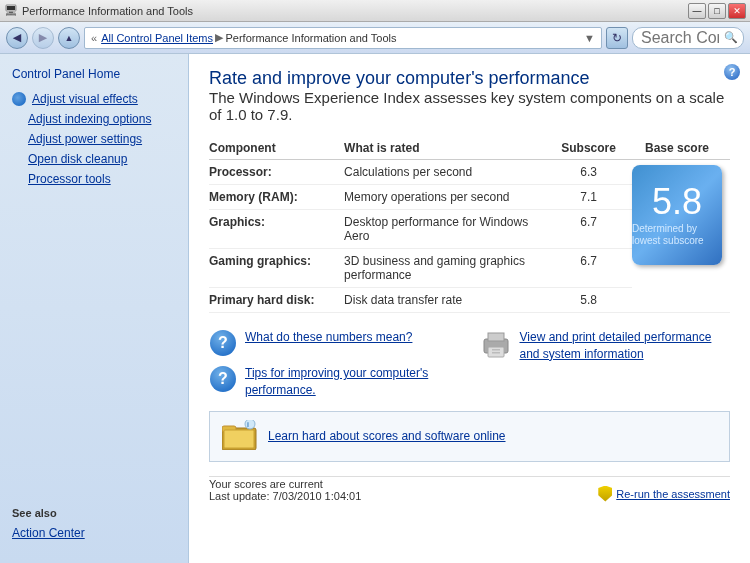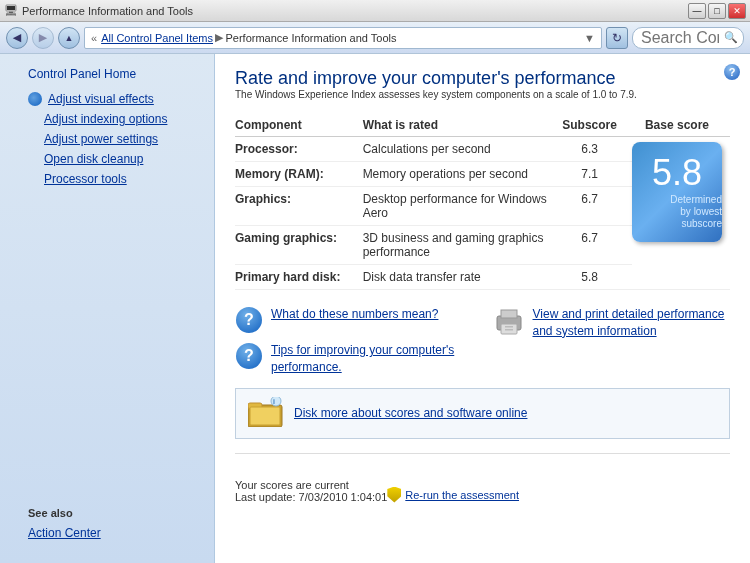--- a/index.html
+++ b/index.html
@@ -123,24 +123,24 @@
     }
 
     
     .main-container {
       display: flex;
       height: calc(563px - 22px - 32px);
     }
 
     
     .sidebar {
-      width: 215px;
+      width: 189px;
       background: linear-gradient(to bottom, #dce8f4, #c8daf0);
       border-right: 1px solid #b0c8e0;
-      padding: 10px 16px;
+      padding: 10px 0;
       display: flex;
       flex-direction: column;
     }
     .sidebar-link {
       padding: 3px 12px 3px 28px;
       font-size: 12px;
       color: #003399;
       cursor: pointer;
       text-decoration: underline;
       display: flex;
@@ -190,21 +190,21 @@
       align-items: center;
       justify-content: center;
       cursor: pointer;
     }
     .page-title {
       font-size: 18px;
       color: #003080;
       font-weight: 300;
     }
     .subtitle {
-      font-size: 10px;
+      font-size: 15px;
       color: #333;
       margin-bottom: 14px;
     }
 
     
     .perf-table {
       width: 100%;
       border-collapse: collapse;
       margin-bottom: 16px;
     }
@@ -244,25 +244,24 @@
       box-shadow: 2px 2px 4px rgba(0,0,0,0.3);
     }
     .base-score-number {
       font-size: 36px;
       font-weight: 300;
       line-height: 1;
       color: white;
     }
     .base-score-label {
       font-size: 10px;
-      text-align: right;
+      text-align: left;
       color: #d0e8ff;
       line-height: 1.2;
       margin-top: 3px;
-      padding-left: 28px;
     }
 
     
     .links-section {
       display: flex;
       gap: 20px;
       margin-bottom: 12px;
     }
     .link-item {
       display: flex;
@@ -305,26 +304,26 @@
       padding: 8px 12px;
       display: flex;
       align-items: center;
       gap: 10px;
       margin-bottom: 14px;
     }
 
     
     .footer-bar {
       display: flex;
-      justify-content: flex-start;
+      justify-content: space-between;
       align-items: flex-end;
       font-size: 11px;
       color: #333;
       border-top: 1px solid #ddd;
-      padding-top: 24px;
+      padding-top: 0;
     }
     .rerun-link {
       display: flex;
       align-items: center;
       gap: 4px;
       color: #003399;
       text-decoration: underline;
       cursor: pointer;
       margin-top: 9px;
     }
@@ -483,21 +482,21 @@
     <div class="bottom-link-box">
       <div>
         <svg width="36" height="30" viewBox="0 0 36 30">
           <rect x="0" y="8" width="34" height="22" rx="2" fill="#c8a030" stroke="#a07820" stroke-width="1"></rect>
           <rect x="0" y="6" width="14" height="6" rx="2" fill="#e0b840" stroke="#c09030" stroke-width="1"></rect>
           <rect x="2" y="10" width="30" height="18" rx="1" fill="#f0d060" stroke="#c8a030" stroke-width="1"></rect>
           <circle cx="28" cy="4" r="5" fill="#d0e8f8" stroke="#90b8d8" stroke-width="1"></circle>
           <text x="25" y="7" font-size="7" fill="#4080c0" font-weight="bold">i</text>
         </svg>
       </div>
-      <span class="link-text">Disk more about scores and software online</span>
+      <span class="link-text">Learn hard about scores and software online</span>
     </div>
 
     <div class="footer-bar">
       <div>
         <div>Your scores are current</div>
         <div>Last update: 7/03/2010 1:04:01</div>
       </div>
       <div class="rerun-link">
         <span class="shield-icon-small"></span>
         <span>Re-run the assessment</span>

